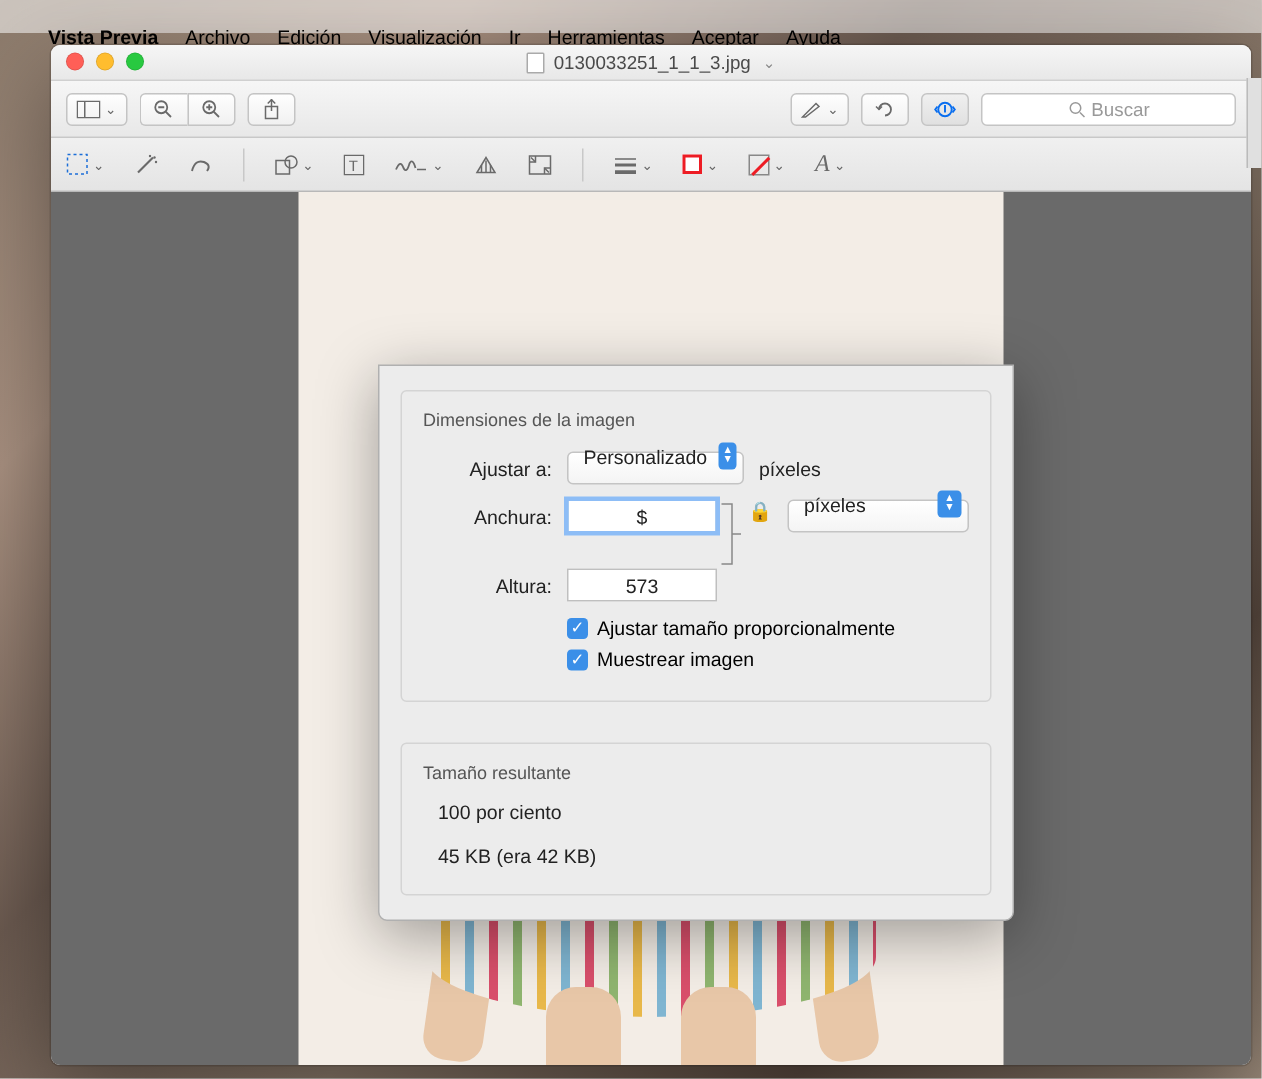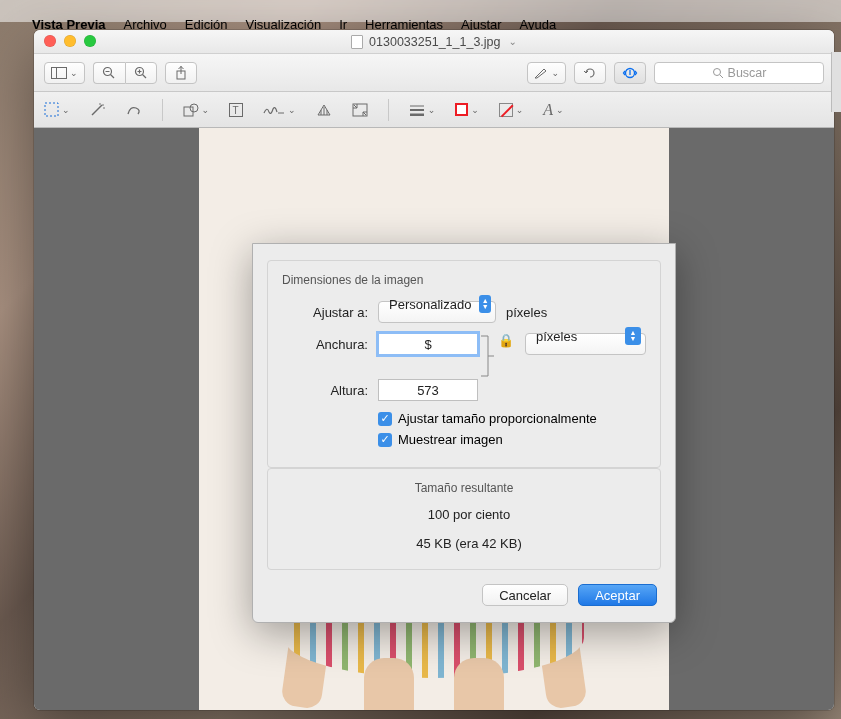--- a/index.html
+++ b/index.html
@@ -43,56 +43,56 @@
 .skirt-area { position: absolute; top: 380px; left: 0; right: 0; bottom: 10px; display: flex; justify-content: center; }
 .skirt { width: 300px; height: 170px; background: repeating-linear-gradient(90deg,#f3ede6 0 10px,#e8b84a 10px 16px,#f3ede6 16px 26px,#7fb5d1 26px 32px,#f3ede6 32px 42px,#d94f6b 42px 48px,#f3ede6 48px 58px,#8fb56f 58px 64px); border-radius: 0 0 150px 150px / 0 0 40px 40px; position: relative; }
 .legs { position: absolute; top: 150px; left: 50%; transform: translateX(-50%); display: flex; gap: 40px; }
 .leg { width: 50px; height: 120px; background: #e8c7a8; border-radius: 20px; }
 .arm-l,.arm-r { position: absolute; top: 380px; width: 40px; height: 200px; background: #e8c7a8; border-radius: 15px; }
 .arm-l { left: 95px; transform: rotate(8deg); }
 .arm-r { right: 95px; transform: rotate(-8deg); }
 
 
 .dialog { position: absolute; left: 218px; top: 115px; width: 424px; background: #ececec; border: 1px solid #b0b0b0; border-radius: 0 0 6px 6px; box-shadow: 0 10px 40px rgba(0,0,0,0.35); padding-bottom: 16px; }
-.panel { margin: 16px 14px 0; border: 1px solid #d4d4d4; border-radius: 4px; background: #ececec; padding: 12px 14px 14px; }
+.panel { margin: 16px 14px 27px; border: 1px solid #d4d4d4; border-radius: 4px; background: #ececec; padding: 12px 14px 14px; }
 .panel-title { font-size: 12px; color: #555; margin-bottom: 14px; }
 .row { display: flex; align-items: center; margin-bottom: 10px; font-size: 13px; color: #222; }
 .row .lbl { width: 86px; text-align: right; margin-right: 10px; }
 .sel { height: 22px; background: linear-gradient(#fff,#f4f4f4); border: 1px solid #c4c4c4; border-radius: 4px; display: inline-flex; align-items: center; padding: 0 4px 16px 10px; font-size: 13px; color: #222; position: relative; }
 .sel .tick { width: 16px; height: 18px; background: #3b8fe8; border-radius: 3px; margin-left: 8px; display: flex; flex-direction: column; align-items: center; justify-content: center; color: #fff; font-size: 7px; line-height: 6px; }
 .inp { height: 22px; border: 1px solid #bfbfbf; background: #fff; font-size: 13px; padding: 0 6px; color: #222; border-radius: 0; width: 100px; text-align: center; }
 .inp.focus { outline: 3px solid #8dbdf6; outline-offset: -1px; border-color: #7aa9d8; }
 .wh-fields { display: flex; flex-direction: column; gap: 24px; }
 .bracket { width: 20px; height: 46px; display:flex; align-items:center; justify-content:center; position: relative; }
 .bracket svg { display:block; }
 .lock { font-size: 13px; color: #777; margin-left: 2px; margin-right: 10px; }
 .cb { display: flex; align-items: center; gap: 6px; font-size: 13px; margin-left: 96px; margin-bottom: 6px; }
 .cb .box { width: 14px; height: 14px; background: #3b8fe8; border-radius: 3px; color: #fff; font-size: 11px; display: flex; align-items: center; justify-content: center; }
-.panel2 { margin: 0 14px; border: 1px solid #d4d4d4; border-radius: 4px; background: #ececec; padding: 12px 14px 14px; text-align: center; }
+.panel2 { margin: 0 14px; border: 1px solid #d4d4d4; border-radius: 4px; background: #ececec; padding: 12px 14px 14px; }
 .panel2 .t { font-size: 12px; color: #555; margin-bottom: 12px; }
 .panel2 .line { font-size: 13px; color: #222; margin-left: 10px; margin-bottom: 14px; }
 .btnrow { display: flex; justify-content: flex-end; gap: 10px; padding: 14px 18px 0; }
 .btn { height: 22px; padding: 0 16px; border-radius: 5px; font-size: 13px; display: inline-flex; align-items: center; justify-content: center; border: 1px solid #c4c4c4; background: linear-gradient(#fff,#f1f1f1); color: #222; }
 .btn.primary { background: linear-gradient(#57a6f6,#1f78e6); color: #fff; border-color: #1a6dd0; }
 
 
 .peek { position: absolute; right: 0; top: 52px; width: 10px; height: 60px; background: #e0e0e0; border-left: 1px solid #bbb; }
 </style>
 </head>
 <body>
 
 <div class="menubar">
   <span class="apple"></span>
   <span class="app">Vista Previa</span>
   <span>Archivo</span>
   <span>Edición</span>
   <span>Visualización</span>
   <span>Ir</span>
   <span>Herramientas</span>
-  <span>Ajustar</span>
+  <span>Aceptar</span>
   <span>Ayuda</span>
 </div>
 
 <div class="window">
   <div class="titlebar">
     <div class="traffic">
       <span class="tr-close"></span>
       <span class="tr-min"></span>
       <span class="tr-max"></span>
     </div>
@@ -307,21 +307,17 @@
           <span>Muestrear imagen</span>
         </div>
       </div>
 
       <div class="panel2">
         <div class="t">Tamaño resultante</div>
         <div class="line">100 por ciento</div>
         <div class="line" style="margin-bottom:4px">45 KB (era 42 KB)</div>
       </div>
 
-      <div class="btnrow">
-        <span class="btn">Cancelar</span>
-        <span class="btn primary">Aceptar</span>
-      </div>
     </div>
   </div>
 </div>
 
 <div class="peek"></div>
 
 </body></html>

